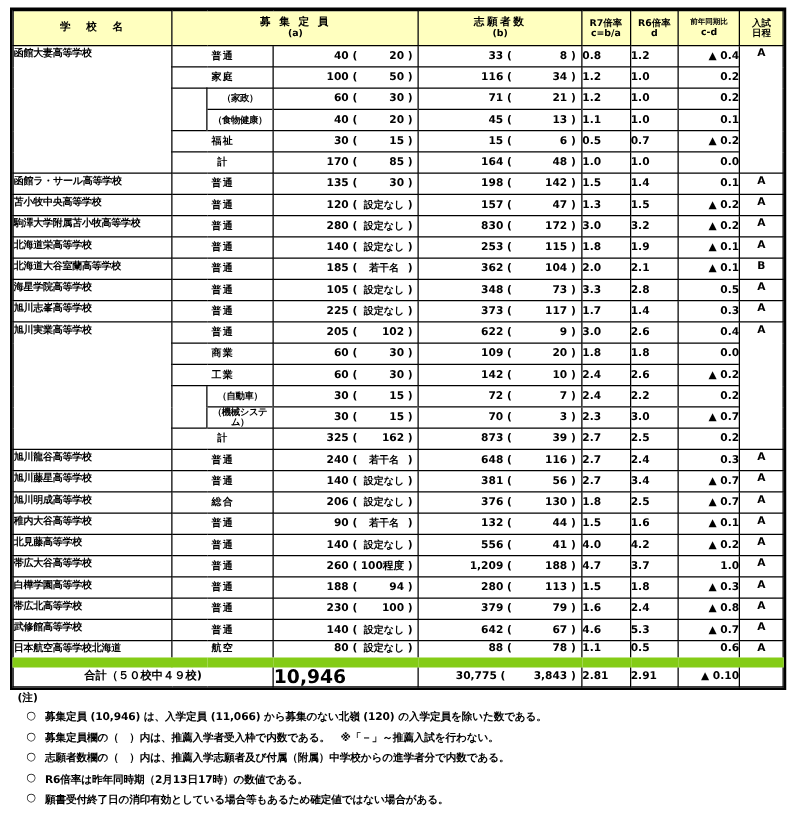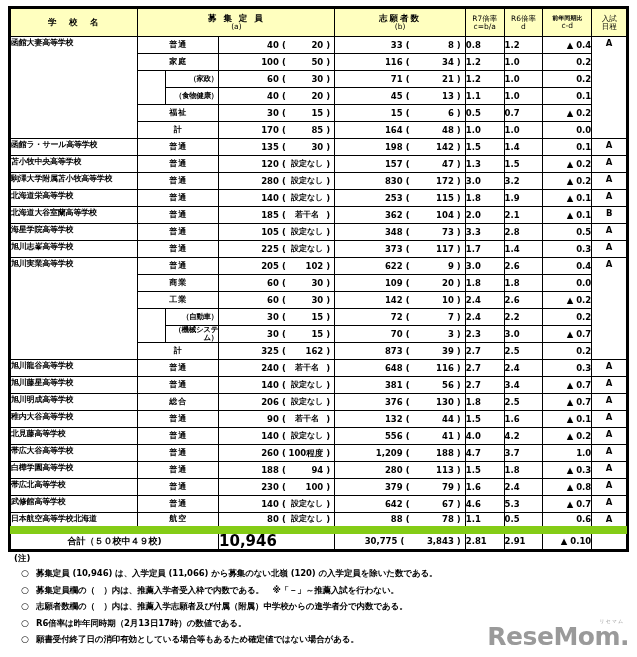--- a/index.html
+++ b/index.html
@@ -47,37 +47,37 @@
     font-weight: bold;
   }
   thead th {
     background: #ffffbf;
     text-align: center;
     font-size: 8.5px;
     padding: 2px 0;
     height: 28px;
   }
   .hdr-main { display: block; letter-spacing: 2px; }
-  .hdr-sub  { display: block; font-size: 7.5px; letter-spacing: 0px; font-weight: normal; }
+  .hdr-sub  { display: block; font-size: 7.5px; letter-spacing: 0px; font-weight: bold; }
   .hdr-small { font-size: 6px; letter-spacing: 0px; display:block; }
 
   
   td.school {
     padding-left: 3px;
     font-size: 8px;
     white-space: nowrap;
     letter-spacing: -0.2px;
   }
   td.course {
     text-align: center;
     font-size: 8px;
     letter-spacing: 1px;
   }
   td.subcourse {
-    text-align: right;
+    text-align: center;
     padding-left: 4px;
     font-size: 7.5px;
     letter-spacing: -0.3px;
   }
   td.cap, td.app {
     padding: 0;
   }
   .numbox {
     display: flex;
     align-items: center;
@@ -951,18 +951,14 @@
           <span class="note-bullet">○</span>
           <span class="note-text">R6倍率は昨年同時期（2月13日17時）の数値である。</span>
         </div>
         <div class="note-row">
           <span class="note-bullet">○</span>
           <span class="note-text">願書受付終了日の消印有効としている場合等もあるため確定値ではない場合がある。</span>
         </div>
       </div>
   </div>
 
-  <div class="logo">
-    <span class="ruby">リセマム</span>
-    <span>ReseMom.</span>
-  </div>
 
 </div>
 
 </body></html>

